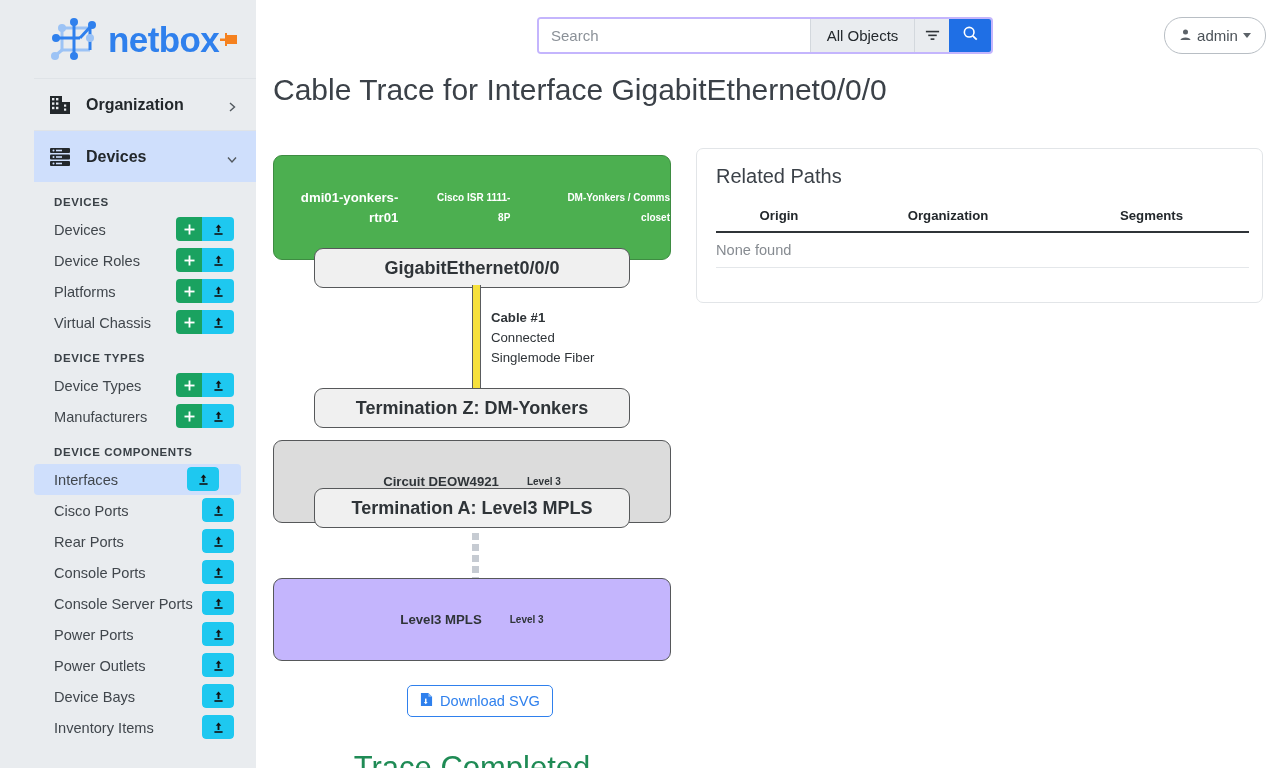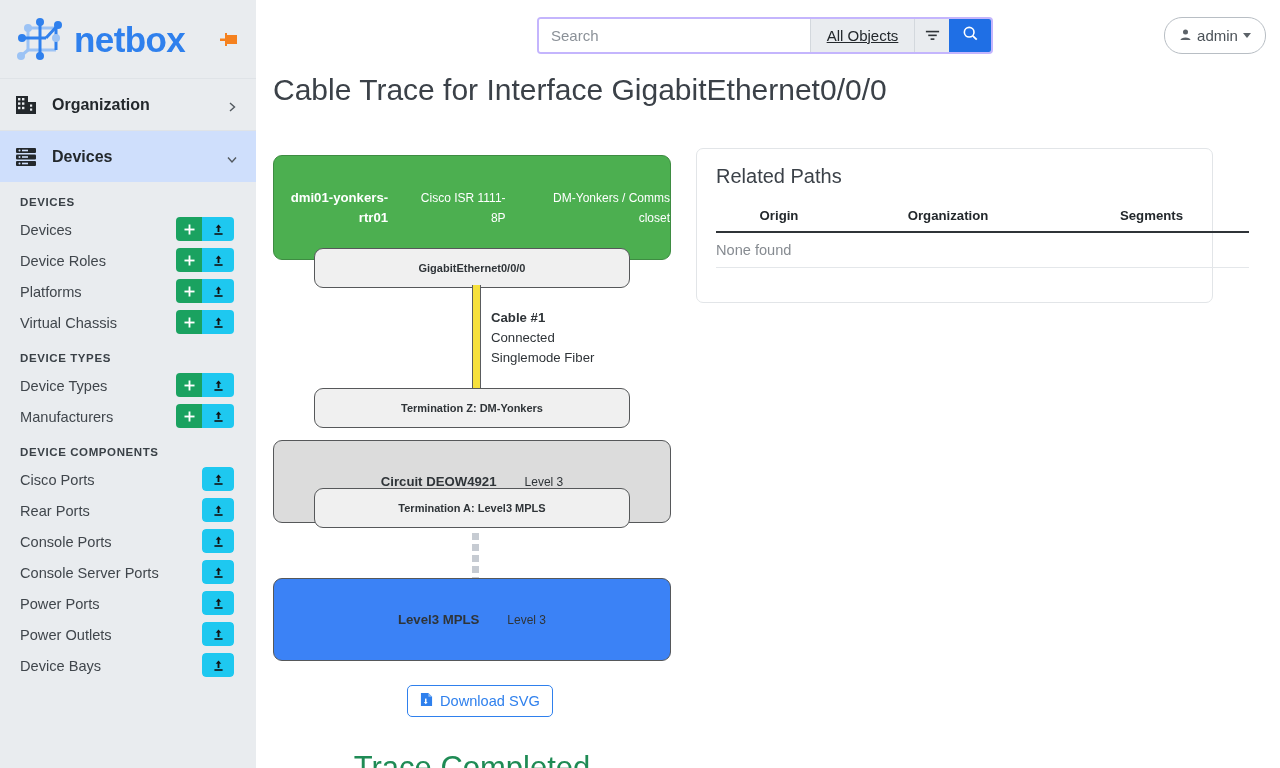--- a/index.html
+++ b/index.html
@@ -11,20 +11,21 @@
     font-family: "Liberation Sans", sans-serif;
     color: #23282c;
   }
 
   
   #sidebar {
     position: absolute; left: 0; top: 0;
     width: 256px; height: 768px;
     background: #e9ecef;
     overflow: hidden;
+    padding-left: 34px;
   }
   #sidebar-brand {
     height: 78px;
     display: flex; align-items: center;
     padding: 0 14px 0 16px;
     position: relative;
   }
   .logo-wrap { display: flex; align-items: center; gap: 6px; }
   .logo-mark { width: 52px; height: 46px; flex: 0 0 auto; }
   .logo-text {
@@ -102,21 +103,20 @@
     font-family: "Liberation Sans", sans-serif;
     color: #23282c; background: #fff;
   }
   #search-input::placeholder { color: #8b9198; }
   #obj-select {
     width: 104px; background: #e9ecef;
     display: flex; align-items: center; justify-content: center;
     font-size: 15px; color: #23282c;
     border-left: 1px solid #d3d8dd;
     cursor: pointer;
-    text-decoration: underline;
   }
   #filter-btn {
     width: 35px; background: #e9ecef;
     display: flex; align-items: center; justify-content: center;
     border-left: 1px solid #d3d8dd; cursor: pointer;
   }
   #search-btn {
     width: 42px; background: #1f6fe5;
     display: flex; align-items: center; justify-content: center;
     cursor: pointer;
@@ -149,40 +149,40 @@
   .node {
     position: absolute;
     border: 1px solid #56585a;
     border-radius: 9px;
     display: flex; flex-direction: row;
     align-items: center; justify-content: center;
     text-align: right;
     gap: 28px;
   }
   .node .t1 { font-size: 13.2px; font-weight: 700; line-height: 20px; }
-  .node .t2 { font-size: 12px; font-weight: 400; line-height: 20px; }
+  .node .t2 { font-size: 10px; font-weight: 700; line-height: 20px; }
   .node-device {
     left: 0; top: 0; width: 398px; height: 105px;
     background: #4caf50; border-color: #3e8c42; color: #ffffff;
   }
   .node-term {
     left: 41px; width: 316px; height: 40px;
     background: #f0f0f0; color: #2f3438;
   }
-  .node-term .t1 { font-weight: 700; font-size: 11px; }
+  .node-term .t1 { font-weight: 700; font-size: 18px; }
   #term-a { top: 93px; }
   #term-z { top: 233px; }
   #term-circuit-a { top: 333px; }
   .node-circuit {
     left: 0; top: 273px; width: 398px; height: 83px;
     background: #dcdcdc; color: #2f3438; margin-top: 12px;
   }
   .node-provider {
     left: 0; top: 423px; width: 398px; height: 83px;
-    background: #3b82f6; color: #2f3438;
+    background: #c4b5fd; color: #2f3438;
   }
   #cable-line {
     position: absolute; left: 199px; top: 130px;
     width: 9px; height: 106px;
     background: #f6e03c;
     border-left: 1px solid #5a5c5e;
     border-right: 1px solid #5a5c5e;
   }
   #cable-info {
     position: absolute; left: 218px; top: 153px;
@@ -207,21 +207,21 @@
   }
   #trace-completed {
     position: absolute; left: 0; top: 595px;
     width: 398px; text-align: center;
     font-size: 31px; color: #1f8b55; font-weight: 400;
   }
 
   
   #rp-card {
     position: absolute; left: 440px; top: 78px;
-    width: 517px; height: 155px;
+    width: 567px; height: 155px;
     background: #fff;
     border: 1px solid #e2e5e8;
     border-radius: 7px;
   }
   #rp-title {
     position: absolute; left: 19px; top: 16px;
     font-size: 20px; color: #3b4148; font-weight: 400;
   }
   #rp-table {
     position: absolute; left: 19px; top: 59px;
@@ -428,20 +428,32 @@
           <div class="btn-imp">
             <svg viewBox="0 0 14 14" width="13" height="13">
               <rect x="6" y="4.5" width="2" height="5.2" fill="#111"></rect>
               <polygon points="4,5 7,1.6 10,5" fill="#111"></polygon>
               <rect x="2.6" y="11" width="8.8" height="1.7" fill="#111"></rect>
             </svg>
           </div>
         </div>
       </div>
       <div class="sec-head">DEVICE COMPONENTS</div>
+      <div class="nav-item sel">
+        <span class="n-label">Interfaces</span>
+        <div class="btn-pair single">
+          <div class="btn-imp">
+            <svg viewBox="0 0 14 14" width="13" height="13">
+              <rect x="6" y="4.5" width="2" height="5.2" fill="#111"></rect>
+              <polygon points="4,5 7,1.6 10,5" fill="#111"></polygon>
+              <rect x="2.6" y="11" width="8.8" height="1.7" fill="#111"></rect>
+            </svg>
+          </div>
+        </div>
+      </div>
       <div class="nav-item">
         <span class="n-label">Cisco Ports</span>
         <div class="btn-pair single">
           <div class="btn-imp">
             <svg viewBox="0 0 14 14" width="13" height="13">
               <rect x="6" y="4.5" width="2" height="5.2" fill="#111"></rect>
               <polygon points="4,5 7,1.6 10,5" fill="#111"></polygon>
               <rect x="2.6" y="11" width="8.8" height="1.7" fill="#111"></rect>
             </svg>
           </div>
@@ -502,20 +514,32 @@
             <svg viewBox="0 0 14 14" width="13" height="13">
               <rect x="6" y="4.5" width="2" height="5.2" fill="#111"></rect>
               <polygon points="4,5 7,1.6 10,5" fill="#111"></polygon>
               <rect x="2.6" y="11" width="8.8" height="1.7" fill="#111"></rect>
             </svg>
           </div>
         </div>
       </div>
       <div class="nav-item">
         <span class="n-label">Device Bays</span>
+        <div class="btn-pair single">
+          <div class="btn-imp">
+            <svg viewBox="0 0 14 14" width="13" height="13">
+              <rect x="6" y="4.5" width="2" height="5.2" fill="#111"></rect>
+              <polygon points="4,5 7,1.6 10,5" fill="#111"></polygon>
+              <rect x="2.6" y="11" width="8.8" height="1.7" fill="#111"></rect>
+            </svg>
+          </div>
+        </div>
+      </div>
+      <div class="nav-item">
+        <span class="n-label">Inventory Items</span>
         <div class="btn-pair single">
           <div class="btn-imp">
             <svg viewBox="0 0 14 14" width="13" height="13">
               <rect x="6" y="4.5" width="2" height="5.2" fill="#111"></rect>
               <polygon points="4,5 7,1.6 10,5" fill="#111"></polygon>
               <rect x="2.6" y="11" width="8.8" height="1.7" fill="#111"></rect>
             </svg>
           </div>
         </div>
       </div>

